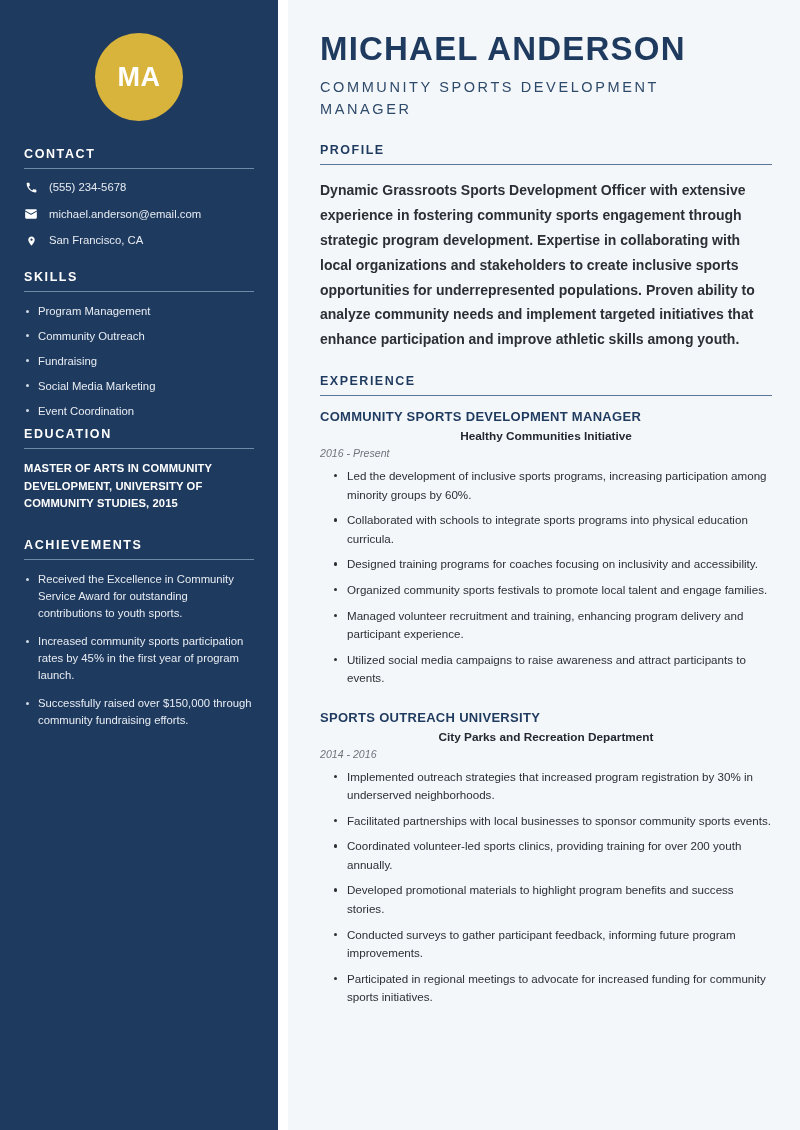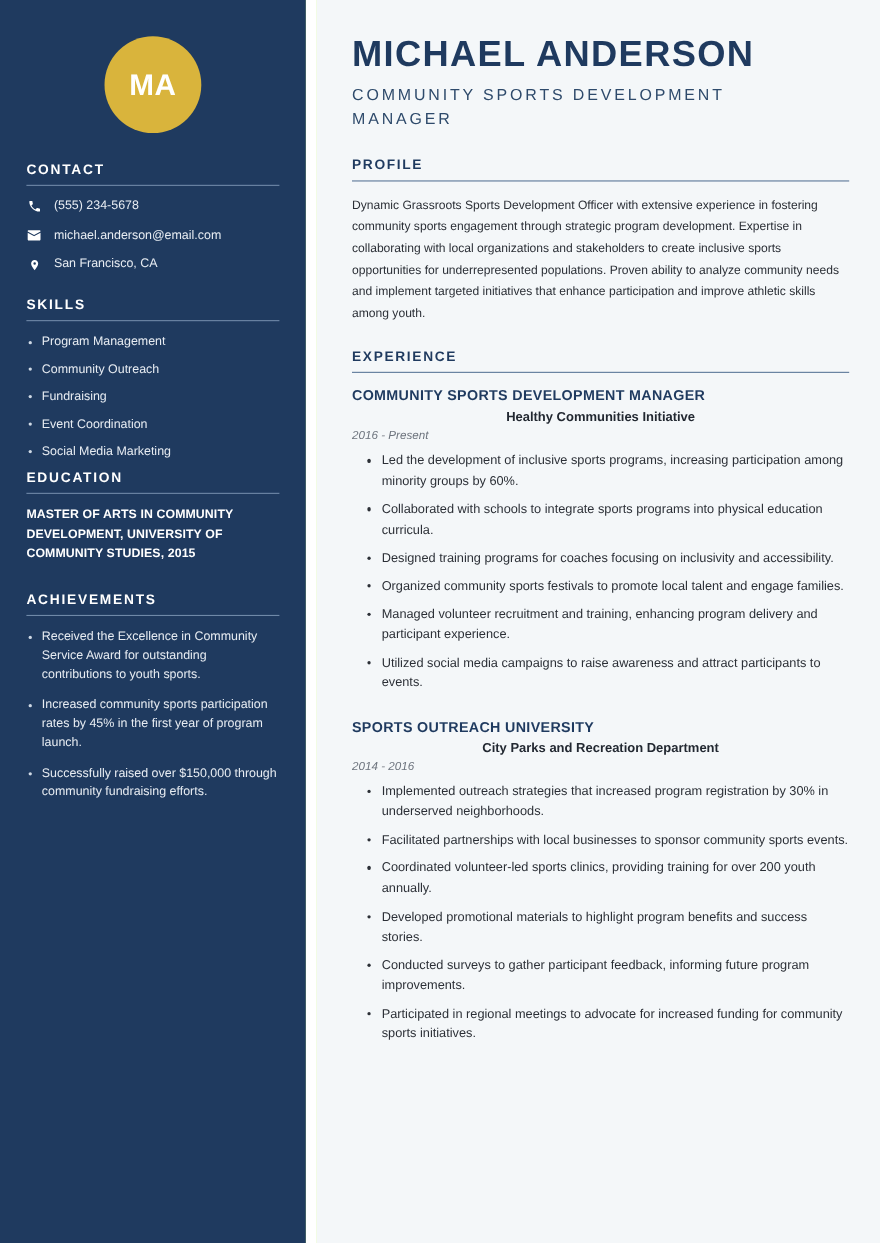--- a/index.html
+++ b/index.html
@@ -166,22 +166,23 @@
     padding-bottom: 7px;
   }
 
   .main-rule {
     border-bottom: 1px solid #5b7798;
     margin-bottom: 13px;
   }
 
   .profile-text {
     color: #2b2f36;
-    font-size: 11px;
+    font-size: 14px;
     line-height: 1.78;
+    font-weight: bold;
   }
 
   .job-block { margin-bottom: 14px; }
 
   .job-role {
     color: #1f3a5f;
     font-size: 13px;
     font-weight: bold;
     letter-spacing: 0.3px;
     margin-bottom: 5px;
@@ -272,22 +273,22 @@
       </ul>
     </section>
 
     <section class="side-section sec-skills">
       <div class="side-heading">SKILLS</div>
       <div class="side-rule"></div>
       <ul class="bullets">
         <li>Program Management</li>
         <li>Community Outreach</li>
         <li>Fundraising</li>
+        <li>Social Media Marketing</li>
         <li>Event Coordination</li>
-        <li>Social Media Marketing</li>
       </ul>
     </section>
 
 
     <section class="side-section sec-edu">
       <div class="side-heading">EDUCATION</div>
       <div class="side-rule"></div>
       <div class="edu-entry">MASTER OF ARTS IN COMMUNITY DEVELOPMENT, UNIVERSITY OF COMMUNITY STUDIES, 2015</div>
     </section>
 

